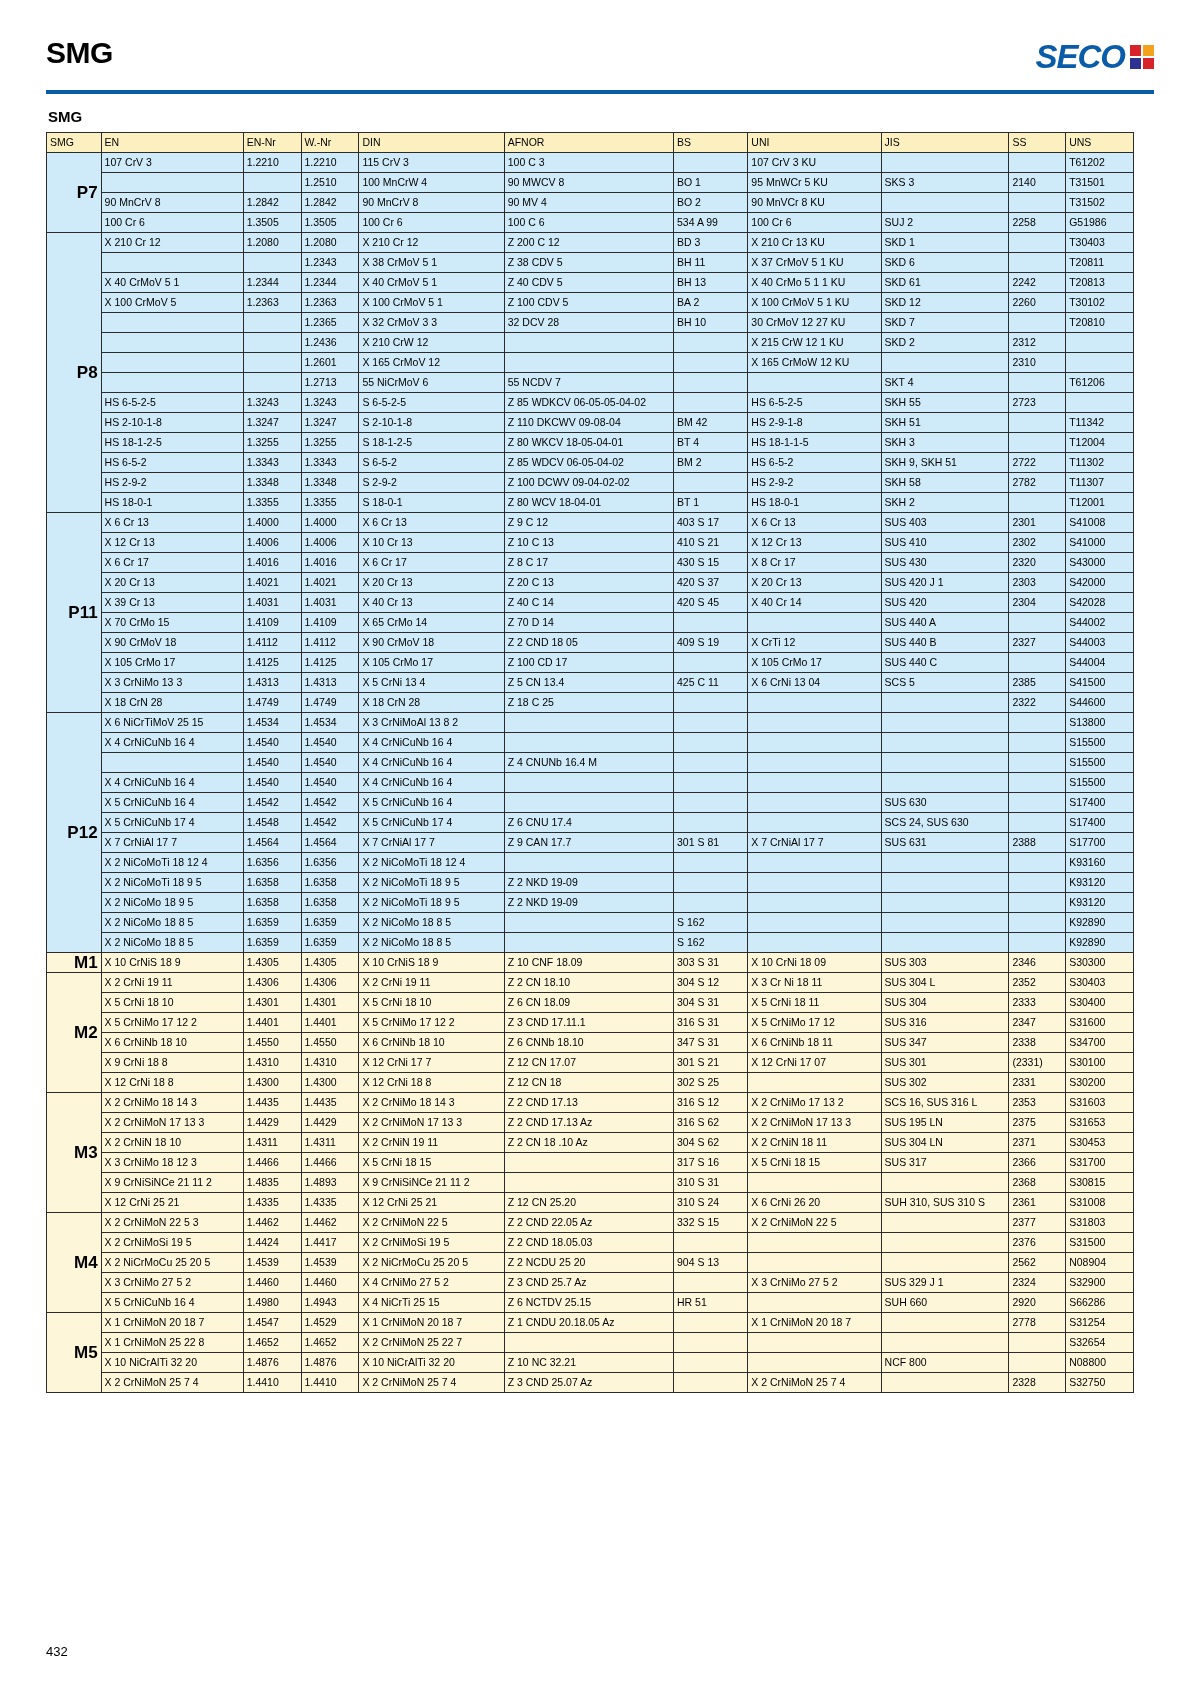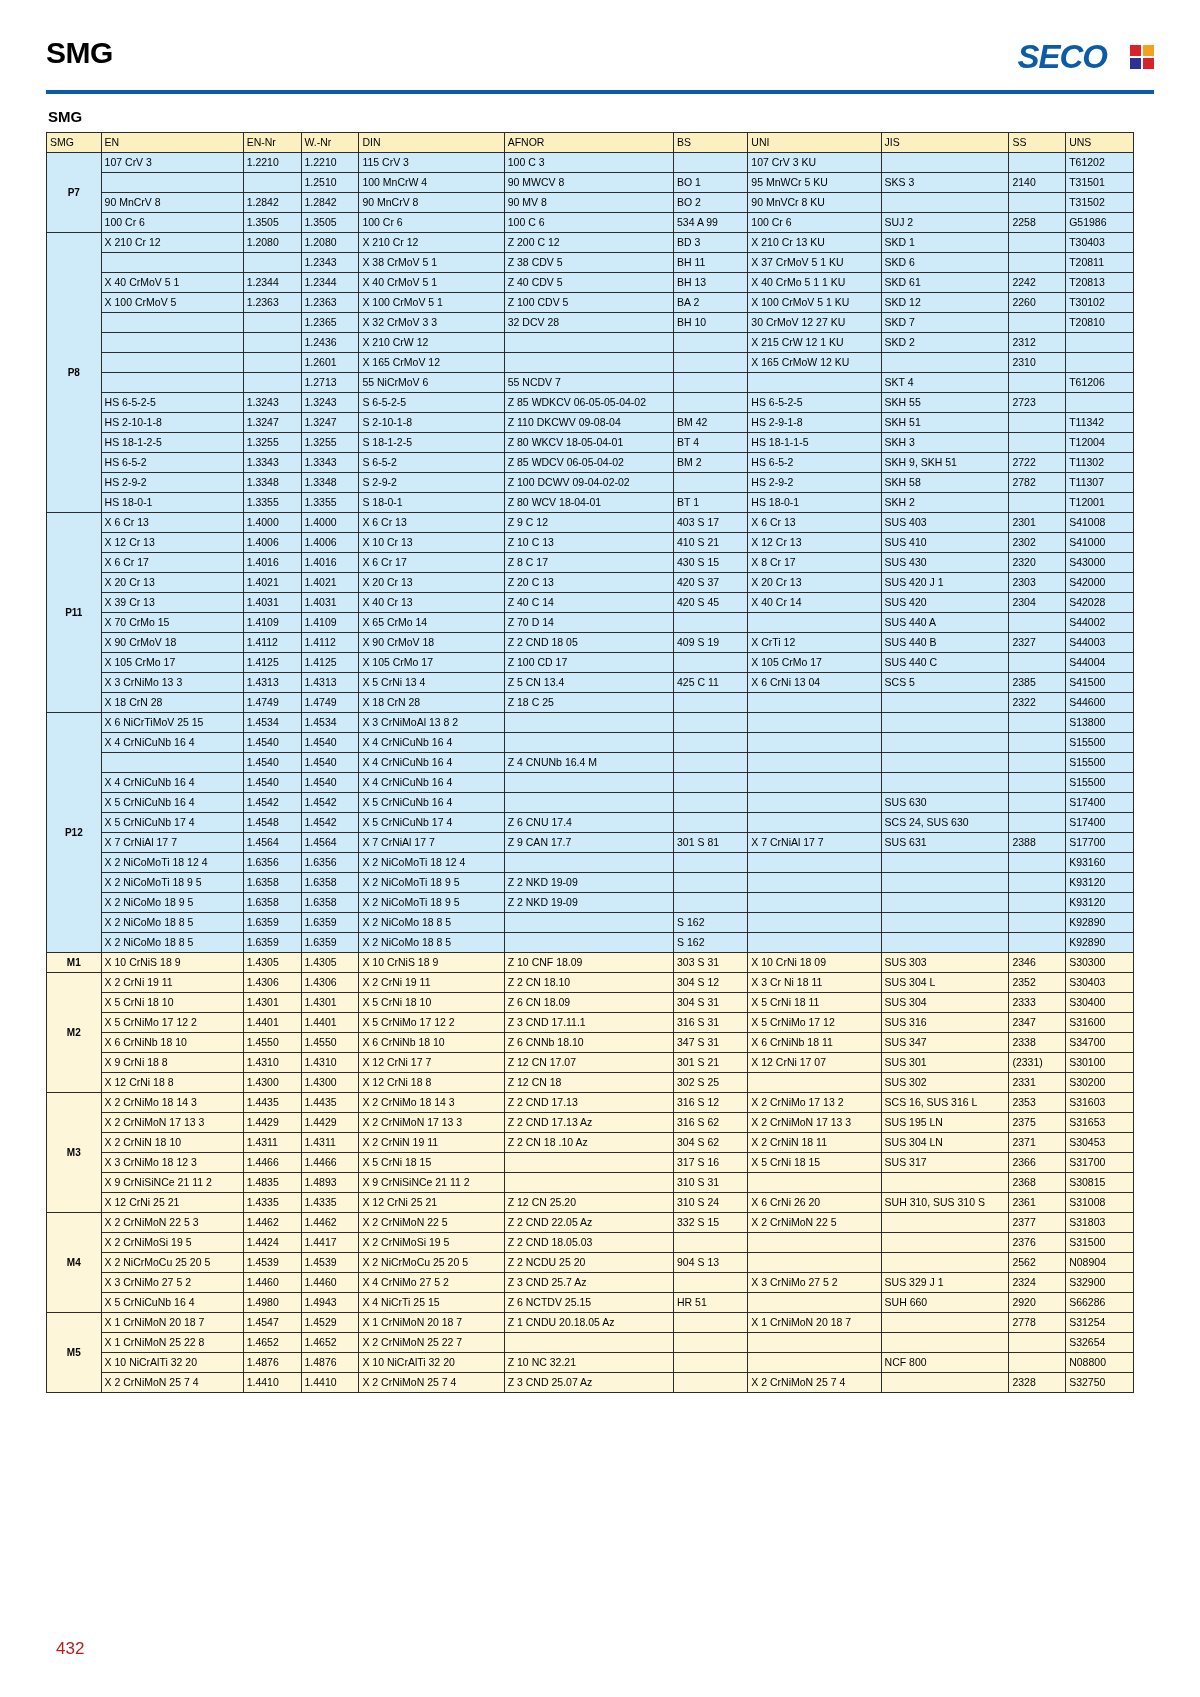--- a/index.html
+++ b/index.html
@@ -30,21 +30,21 @@
   }
   .header-title {
     font-size: 30px;
     font-weight: bold;
     letter-spacing: -0.5px;
     line-height: 34px;
   }
   .logo {
     display: flex;
     align-items: center;
-    gap: 21px;
+    gap: 3px;
     padding-top: 4px;
   }
   .logo-text {
     font-size: 33px;
     font-weight: bold;
     font-style: italic;
     color: #0b5ca8;
     letter-spacing: -1px;
     line-height: 33px;
   }
@@ -88,23 +88,23 @@
     white-space: nowrap;
     overflow: hidden;
   }
   table.smg thead th {
     background: #fdf0c0;
     font-weight: normal;
     text-align: left;
     font-size: 10.5px;
   }
   td.grp {
-    text-align: center;
+    text-align: right;
     font-weight: bold;
-    font-size: 10px;
+    font-size: 17px;
     vertical-align: middle;
     padding-left: 5px;
     margin-top: 32px;
   }
   
   .g-blue { background: #a8d8f0; }
   .g-yellow { background: #fdf0c0; }
   .r-blue td { background: #cfeaf8; }
   .r-yellow td { background: #fdf6d9; }
 
@@ -116,24 +116,24 @@
   col.c4 { width: 133px; }
   col.c5 { width: 155px; }
   col.c6 { width: 68px; }
   col.c7 { width: 122px; }
   col.c8 { width: 117px; }
   col.c9 { width: 52px; }
   col.c10 { width: 62px; }
 
   .page-number {
     position: absolute;
-    left: 56px;
+    left: 46px;
     bottom: 38px;
-    font-size: 17px;
-    color: #b91c1c;
+    font-size: 13px;
+    color: #000000;
   }
 </style>
 </head>
 <body>
 
 <div class="page">
 
   <div class="header">
     <div class="header-title">SMG</div>
     <div class="logo">
@@ -204,21 +204,21 @@
           <td>95 MnWCr 5 KU</td>
           <td>SKS 3</td>
           <td>2140</td>
           <td>T31501</td>
         </tr>
         <tr class="r-blue">
           <td>90 MnCrV 8</td>
           <td>1.2842</td>
           <td>1.2842</td>
           <td>90 MnCrV 8</td>
-          <td>90 MV 8</td>
+          <td>90 MV 4</td>
           <td>BO 2</td>
           <td>90 MnVCr 8 KU</td>
           <td></td>
           <td></td>
           <td>T31502</td>
         </tr>
         <tr class="r-blue">
           <td>100 Cr 6</td>
           <td>1.3505</td>
           <td>1.3505</td>

